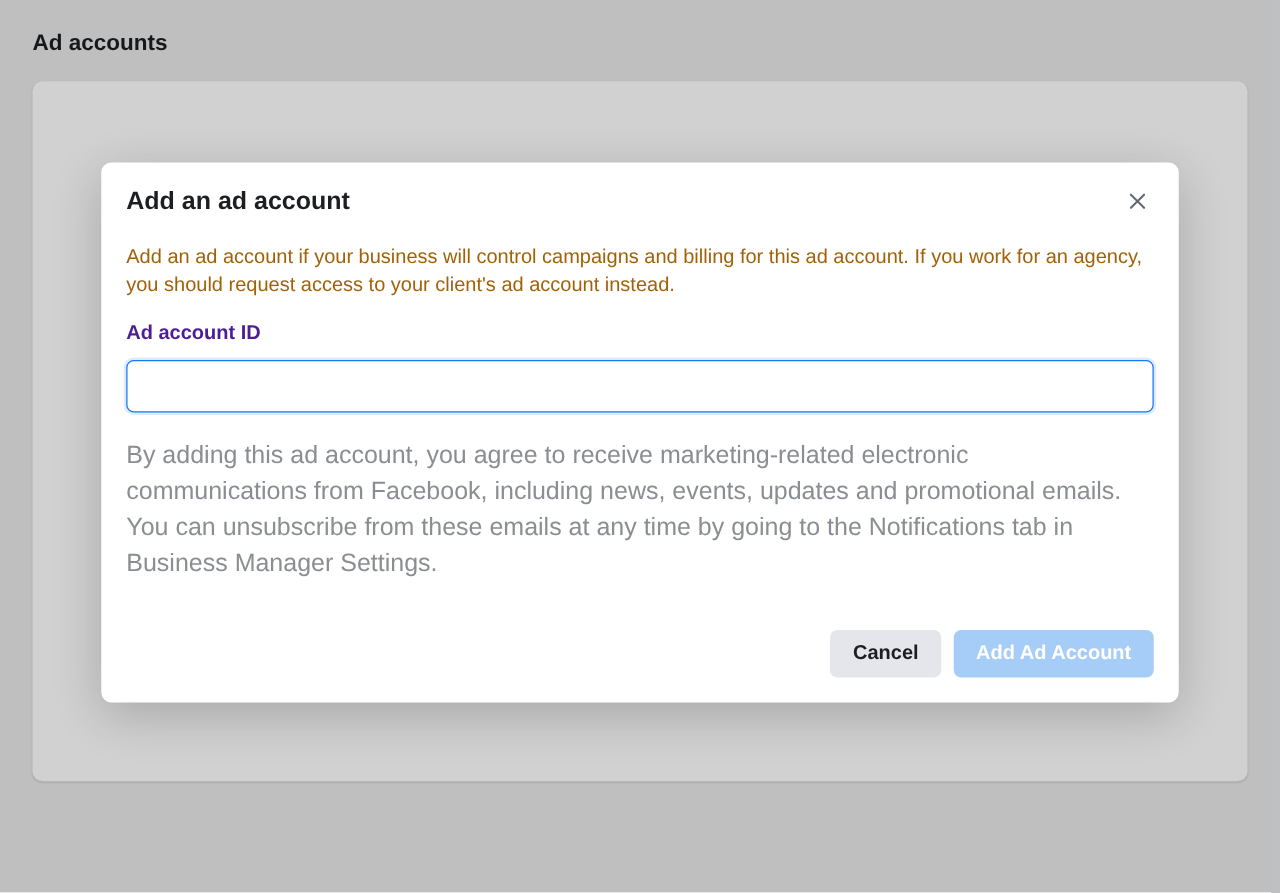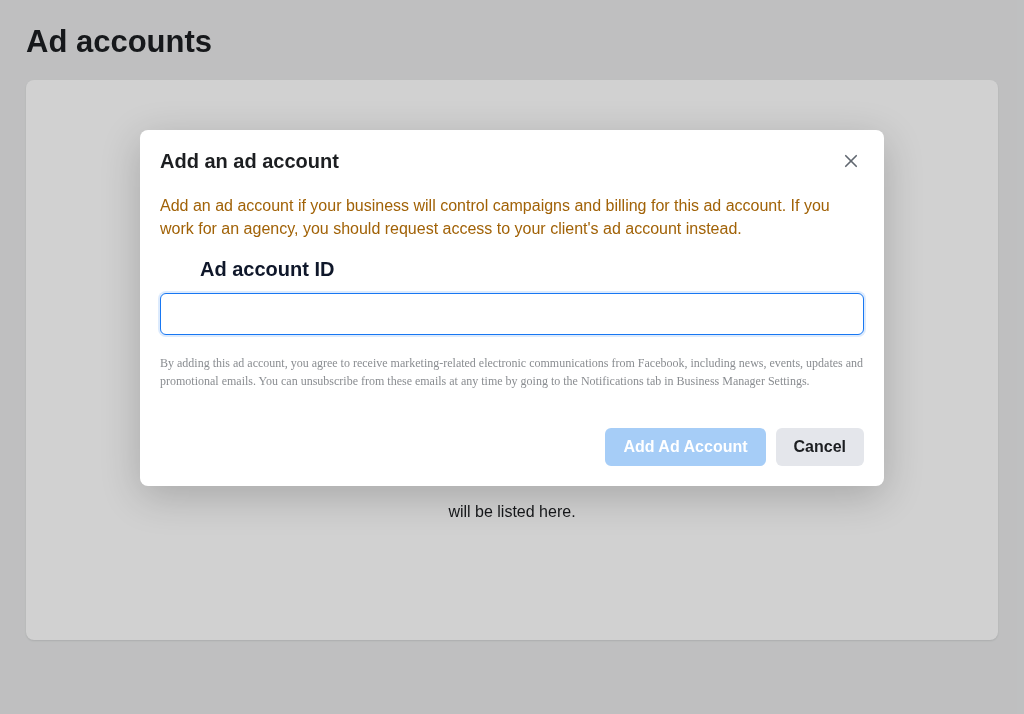--- a/index.html
+++ b/index.html
@@ -14,21 +14,21 @@
       height: 714px;
       overflow: hidden;
       position: relative;
     }
     .page-bg {
       width: 100%;
       height: 100%;
       padding: 24px 26px;
     }
     .page-title {
-      font-size: 31px;
+      font-size: 18px;
       font-weight: 700;
       color: #1c1e21;
       margin-bottom: 20px;
     }
     .card {
       background: #ffffff;
       border-radius: 8px;
       box-shadow: 0 1px 2px rgba(0,0,0,0.1);
       padding: 40px;
       min-height: 560px;
@@ -57,21 +57,21 @@
       inset: 0;
       background: rgba(0,0,0,0.18);
       display: flex;
       align-items: flex-start;
       justify-content: center;
       padding-top: 130px;
     }
     .modal {
       background: #ffffff;
       border-radius: 8px;
-      width: 744px;
+      width: 862px;
       box-shadow: 0 10px 40px rgba(0,0,0,0.2);
       position: relative;
     }
     .modal-header {
       display: flex;
       align-items: center;
       justify-content: space-between;
       padding: 18px 20px 10px 20px;
     }
     .modal-title {
@@ -99,44 +99,42 @@
     .para {
       font-size: 16px;
       line-height: 1.45;
       color: #a16207;
       margin-bottom: 18px;
     }
     .para b {
       font-weight: 700;
     }
     .field-label {
-      font-size: 20px;
+      font-size: 16px;
       font-weight: 700;
-      color: #0f172a;
+      color: #4c1d95;
       margin-bottom: 12px;
-      margin-left: 40px;
     }
     .text-input {
       width: 100%;
       height: 42px;
       border: 1px solid #1877f2;
       border-radius: 6px;
       padding: 0 12px;
       font-size: 16px;
       outline: none;
       color: #1c1e21;
       margin-bottom: 20px;
       box-shadow: 0 0 0 2px rgba(24,119,242,0.15);
     }
     .fineprint {
-      font-size: 12px;
+      font-size: 20px;
       line-height: 1.45;
       color: #8a8d91;
       margin-bottom: 18px;
-      font-family: Liberation Serif, serif;
     }
     .modal-footer {
       display: flex;
       justify-content: flex-end;
       gap: 10px;
       padding: 0 20px 20px 20px;
     }
     .btn {
       border: none;
       border-radius: 6px;
@@ -179,17 +177,17 @@
         </svg>
       </button>
     </div>
     <div class="modal-body">
       <p class="para">Add an ad account if your business will control campaigns and billing for this ad account. If you work for an agency, you should request access to your client's ad account instead.</p>
       <div class="field-label">Ad account ID</div>
       <input type="text" class="text-input" autofocus="" placeholder="" style="">
       <p class="fineprint">By adding this ad account, you agree to receive marketing-related electronic communications from Facebook, including news, events, updates and promotional emails. You can unsubscribe from these emails at any time by going to the Notifications tab in Business Manager Settings.</p>
     </div>
     <div class="modal-footer">
+      <button class="btn btn-secondary">Cancel</button>
       <button class="btn btn-primary-disabled">Add Ad Account</button>
-      <button class="btn btn-secondary">Cancel</button>
     </div>
   </div>
 </div>
 
 </body></html>

